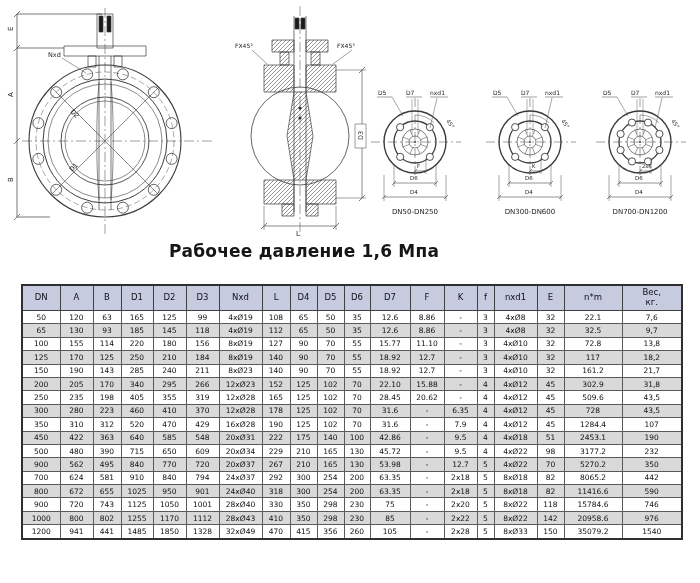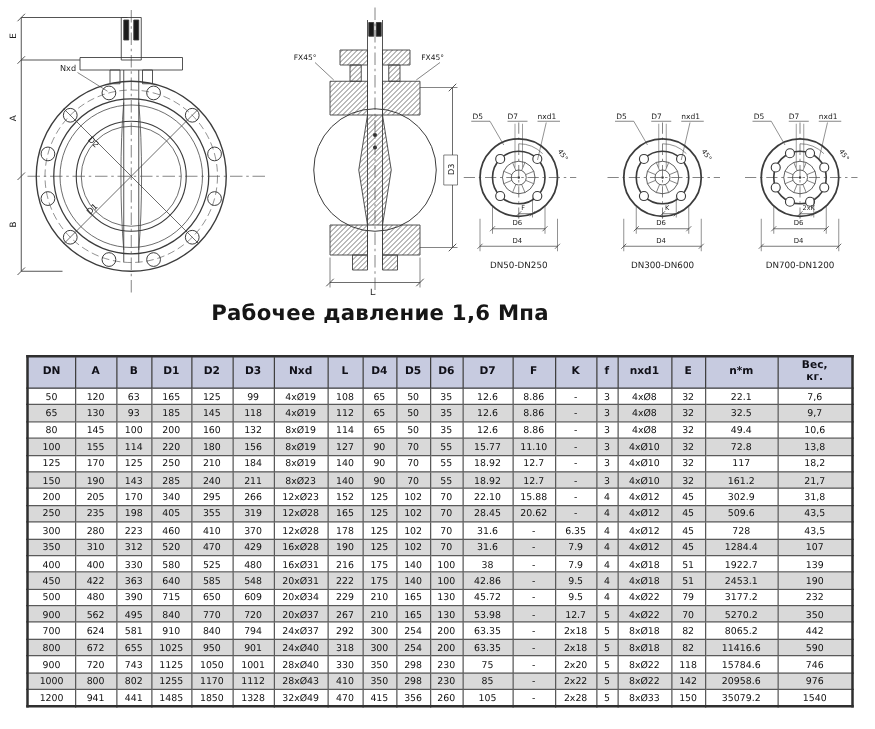--- a/index.html
+++ b/index.html
@@ -14,21 +14,21 @@
   .title{
     position:absolute;left:0;top:241px;width:608px;text-align:center;
     font-size:17px;font-weight:bold;letter-spacing:.2px;color:#161616;
   }
   table.spec{
     position:absolute;left:21px;top:284px;width:661px;
     border-collapse:collapse;table-layout:fixed;
     border:2px solid #2f2f2f;font-size:7.5px;
   }
   table.spec th{
-    background:#c7cbe0;border:1px solid #3f3f3f;font-size:8.5px;font-weight:bold;
+    background:#c7cbe0;border:1px solid #3f3f3f;font-size:8.5px;font-weight:normal;
     padding:1px 0;line-height:1.15;height:22px;white-space:pre-line;color:#101018;
   }
   table.spec td{
     border:1px solid #5a5a5a;text-align:center;vertical-align:middle;
     padding:0;height:12.4px;background:#ffffff;color:#101010;
   }
   table.spec tbody tr:nth-child(even) td{background:#d9d9d9;}
 </style>
 </head>
 <body>
@@ -393,41 +393,20 @@
         <td>12.6</td>
         <td>8.86</td>
         <td>-</td>
         <td>3</td>
         <td>4xØ8</td>
         <td>32</td>
         <td>32.5</td>
         <td>9,7</td>
       </tr>
       <tr>
-        <td>80</td>
-        <td>145</td>
-        <td>100</td>
-        <td>200</td>
-        <td>160</td>
-        <td>132</td>
-        <td>8xØ19</td>
-        <td>114</td>
-        <td>65</td>
-        <td>50</td>
-        <td>35</td>
-        <td>12.6</td>
-        <td>8.86</td>
-        <td>-</td>
-        <td>3</td>
-        <td>4xØ8</td>
-        <td>32</td>
-        <td>49.4</td>
-        <td>10,6</td>
-      </tr>
-      <tr>
         <td>100</td>
         <td>155</td>
         <td>114</td>
         <td>220</td>
         <td>180</td>
         <td>156</td>
         <td>8xØ19</td>
         <td>127</td>
         <td>90</td>
         <td>70</td>
@@ -561,41 +540,20 @@
         <td>31.6</td>
         <td>-</td>
         <td>7.9</td>
         <td>4</td>
         <td>4xØ12</td>
         <td>45</td>
         <td>1284.4</td>
         <td>107</td>
       </tr>
       <tr>
-        <td>400</td>
-        <td>400</td>
-        <td>330</td>
-        <td>580</td>
-        <td>525</td>
-        <td>480</td>
-        <td>16xØ31</td>
-        <td>216</td>
-        <td>175</td>
-        <td>140</td>
-        <td>100</td>
-        <td>38</td>
-        <td>-</td>
-        <td>7.9</td>
-        <td>4</td>
-        <td>4xØ18</td>
-        <td>51</td>
-        <td>1922.7</td>
-        <td>139</td>
-      </tr>
-      <tr>
         <td>450</td>
         <td>422</td>
         <td>363</td>
         <td>640</td>
         <td>585</td>
         <td>548</td>
         <td>20xØ31</td>
         <td>222</td>
         <td>175</td>
         <td>140</td>
@@ -619,21 +577,21 @@
         <td>20xØ34</td>
         <td>229</td>
         <td>210</td>
         <td>165</td>
         <td>130</td>
         <td>45.72</td>
         <td>-</td>
         <td>9.5</td>
         <td>4</td>
         <td>4xØ22</td>
-        <td>79</td>
+        <td>98</td>
         <td>3177.2</td>
         <td>232</td>
       </tr>
       <tr>
         <td>900</td>
         <td>562</td>
         <td>495</td>
         <td>840</td>
         <td>770</td>
         <td>720</td>

